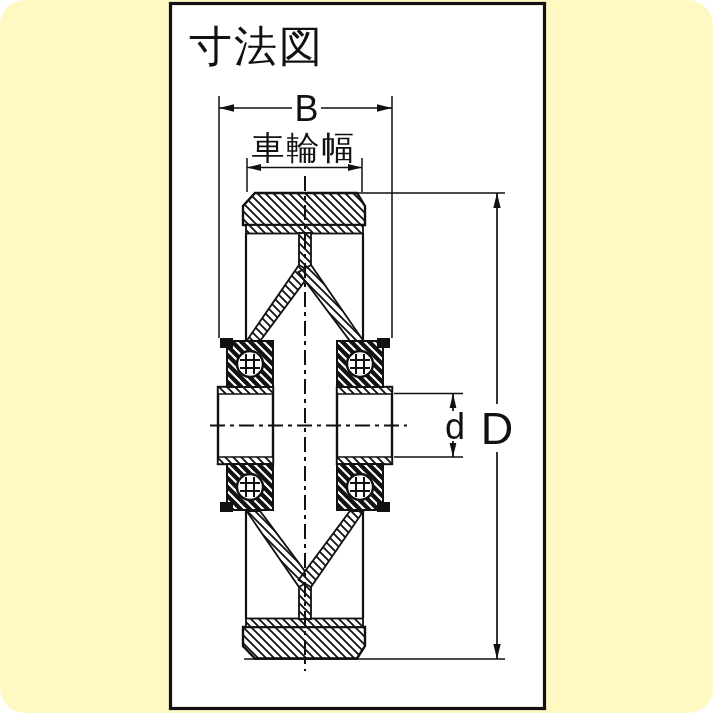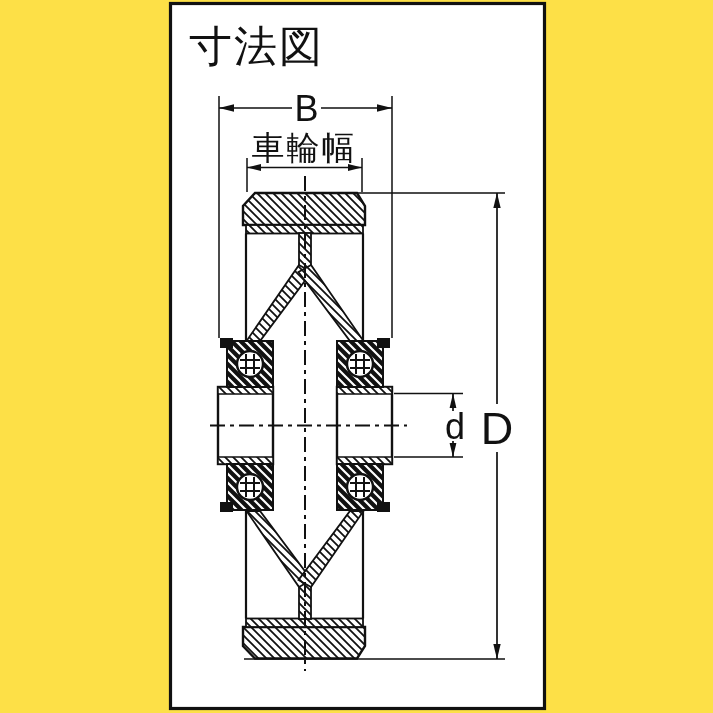--- a/index.html
+++ b/index.html
@@ -1,21 +1,22 @@
 <!DOCTYPE html>
 <html><head>
 <meta charset="utf-8">
 <style>
   html,body{margin:0;padding:0;background:#ffffff;}
   .canvas{
     position:relative;
     width:713px;height:713px;
-    background:#fde047;
+    background:#fef9c3;
     font-family:"Liberation Sans", sans-serif;
     overflow:hidden;
+    border-radius:25px;
   }
   svg text{
     fill:#111111;
     font-family:"Liberation Sans", sans-serif;
   }
   .jp{letter-spacing:2px;}
 </style>
 </head>
 <body>
 

